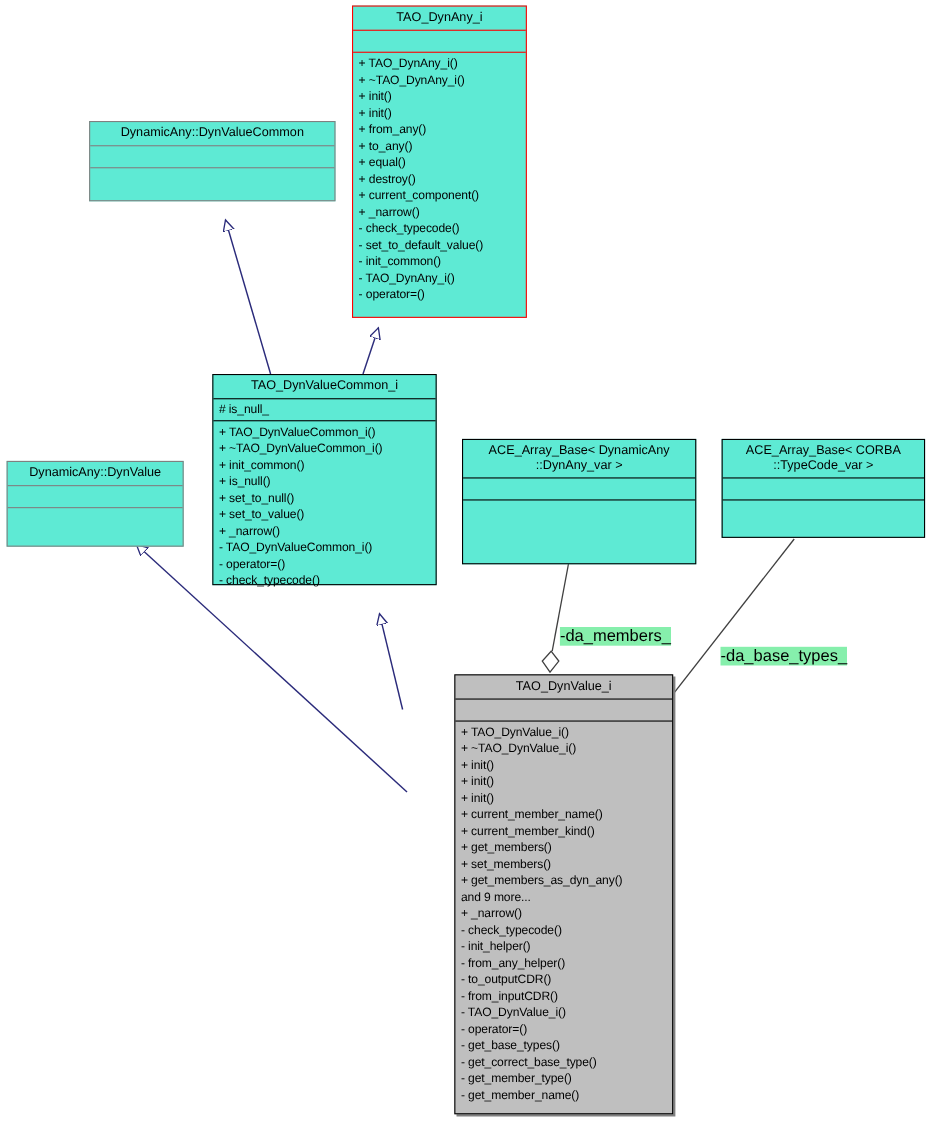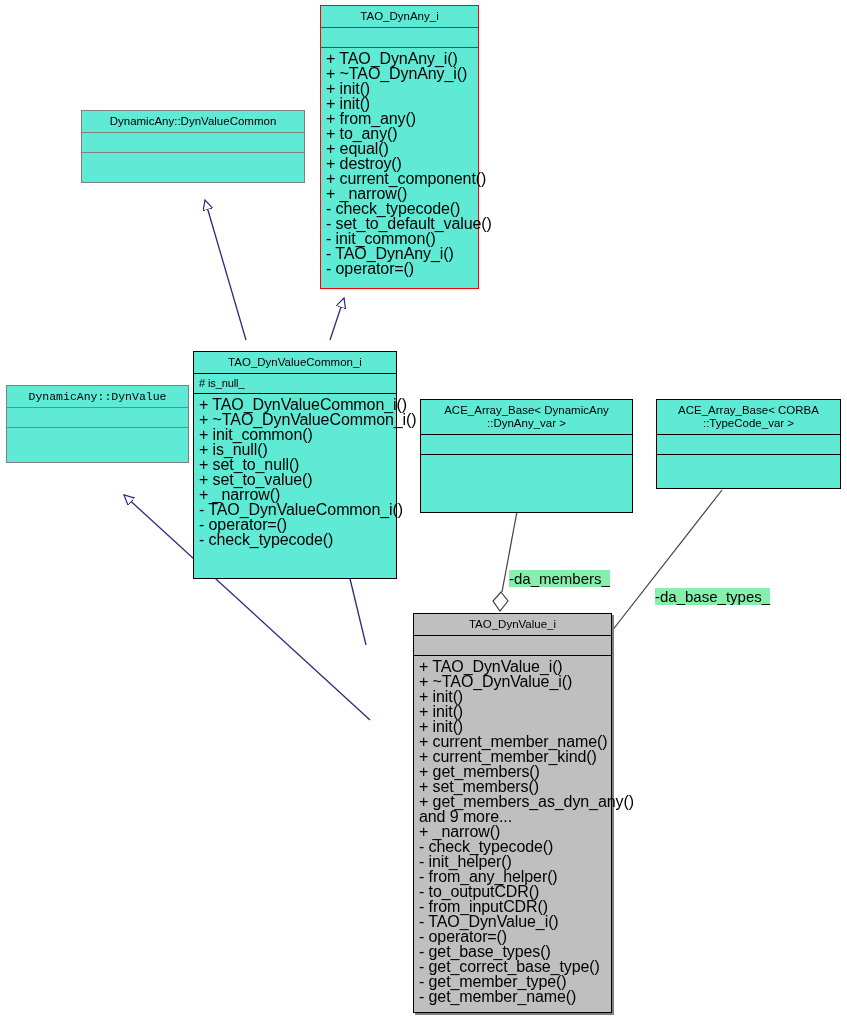--- a/index.html
+++ b/index.html
@@ -66,21 +66,21 @@
   }
   .box-attrs {
     font-size: 11px;
     color: #000000;
     line-height: 15px;
     padding: 2px 5px 2px 5px;
     min-height: 19px;
     box-sizing: border-box;
   }
   .box-methods {
-    font-size: 16px;
+    font-size: 11px;
     color: #000000;
     line-height: 15px;
     padding: 3px 5px 4px 5px;
     min-height: 19px;
     box-sizing: border-box;
   }
   .member {
     white-space: nowrap;
     letter-spacing: -0.1px;
   }
@@ -157,42 +157,42 @@
   </div>
 
   <div class="uml-box thin" style="left:81px; top:110px; width:224px; height:73px;">
     <div class="box-title">DynamicAny::DynValueCommon</div>
     <div class="sep"></div>
     <div class="box-attrs"></div>
     <div class="sep"></div>
     <div class="box-methods"></div>
   </div>
 
-  <div class="uml-box" style="left:193px; top:351px; width:204px; height:228px;">
+  <div class="uml-box" style="left:193px; top:340px; width:204px; height:192px;">
     <div class="box-title">TAO_DynValueCommon_i</div>
     <div class="sep"></div>
     <div class="box-attrs">
         <div class="member"># is_null_</div>
       </div>
     <div class="sep"></div>
     <div class="box-methods">
         <div class="member">+ TAO_DynValueCommon_i()</div>
         <div class="member">+ ~TAO_DynValueCommon_i()</div>
         <div class="member">+ init_common()</div>
         <div class="member">+ is_null()</div>
         <div class="member">+ set_to_null()</div>
         <div class="member">+ set_to_value()</div>
         <div class="member">+ _narrow()</div>
         <div class="member">- TAO_DynValueCommon_i()</div>
         <div class="member">- operator=()</div>
         <div class="member">- check_typecode()</div>
       </div>
   </div>
 
-  <div class="uml-box thin" style="left:6px; top:385px; width:183px; height:78px;font-family:Liberation Mono, monospace;">
+  <div class="uml-box thin" style="left:6px; top:419px; width:161px; height:78px;">
     <div class="box-title">DynamicAny::DynValue</div>
     <div class="sep"></div>
     <div class="box-attrs"></div>
     <div class="sep"></div>
     <div class="box-methods"></div>
   </div>
 
   <div class="uml-box" style="left:420px; top:399px; width:213px; height:114px;">
     <div class="box-title">ACE_Array_Base&lt; DynamicAny
 ::DynAny_var &gt;</div>

